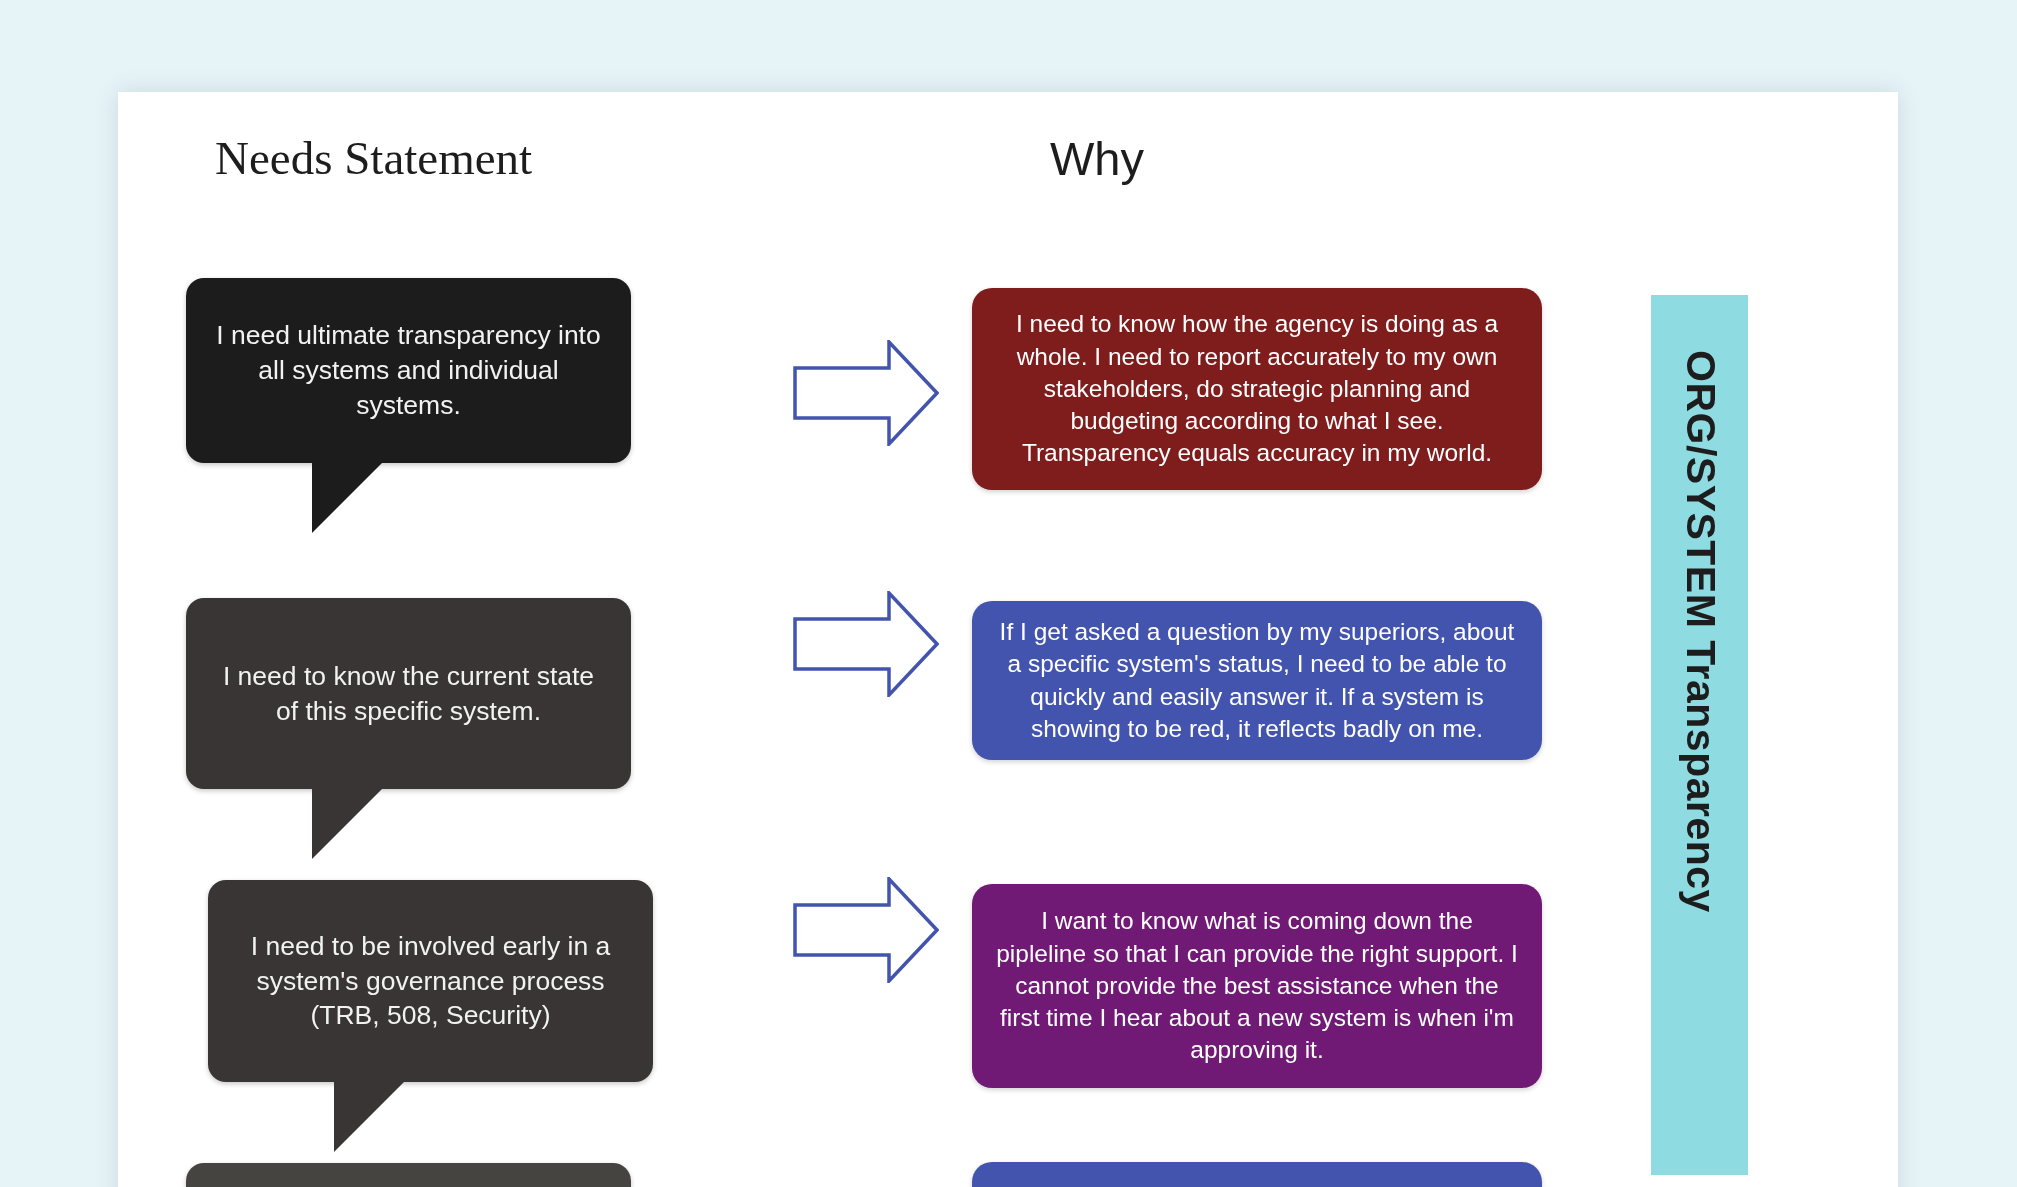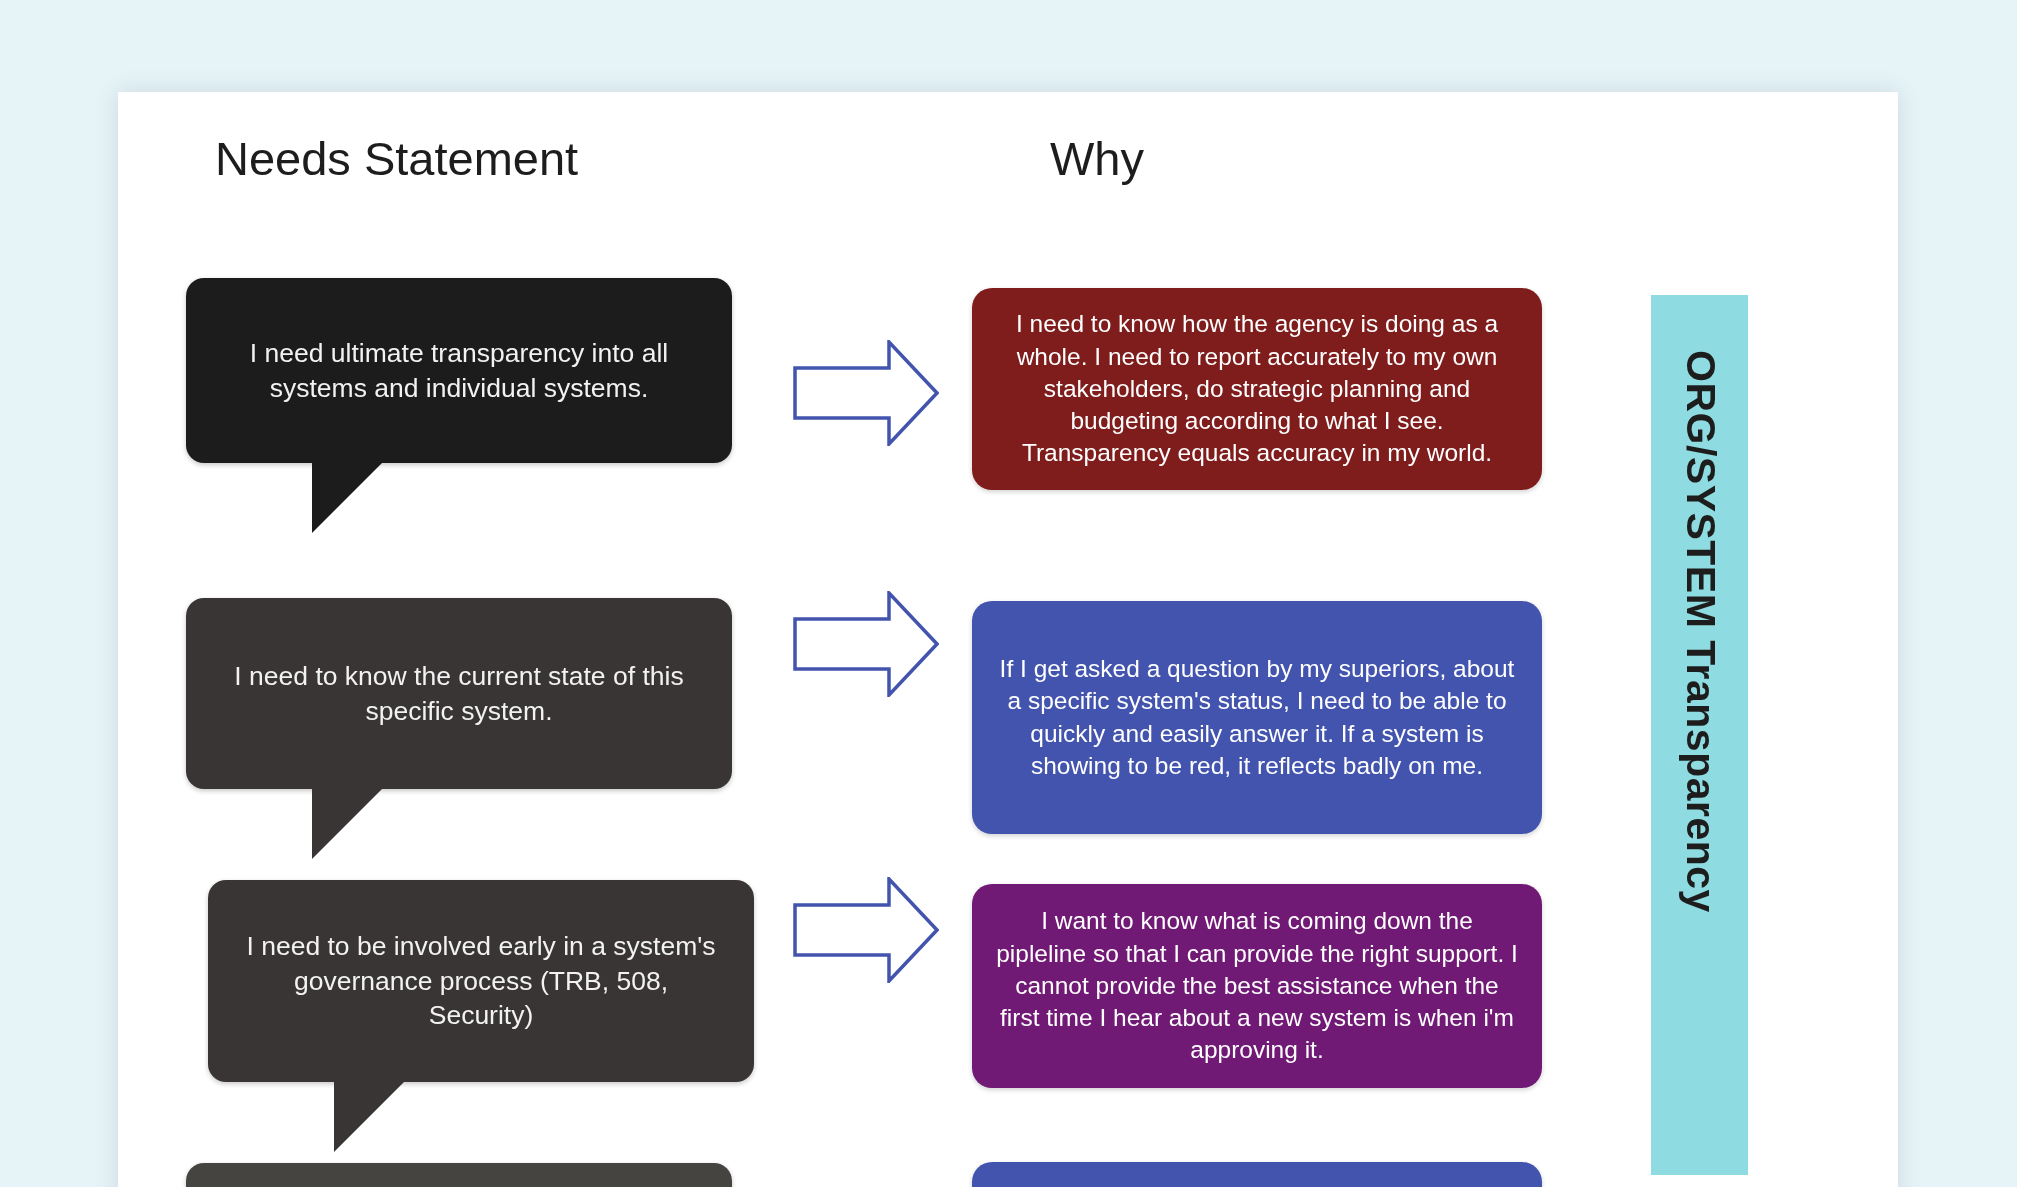--- a/index.html
+++ b/index.html
@@ -34,42 +34,42 @@
   
   .heading {
     position: absolute;
     color: #1d1d1d;
     font-size: 47px;
     font-weight: 400;
     letter-spacing: 0px;
     white-space: nowrap;
     line-height: 1;
   }
-  .heading-needs { left: 215px; top: 135px; }
+  .heading-needs { left: 215px; top: 135px; font-family: Liberation Serif, serif; }
   .heading-why   { left: 1002px; top: 135px; margin-left: 48px; }
 
   
   .rows {
     position: absolute;
     left: 0;
     top: 0;
     width: 100%;
     height: 100%;
   }
   .row {
     position: absolute;
     left: 0;
     width: 100%;
   }
 
   
   .bubble-wrap {
     position: absolute;
     left: 186px;
-    width: 546px;
+    width: 445px;
   }
   .bubble {
     position: relative;
     border-radius: 18px;
     color: #f2f2f2;
     font-size: 26.5px;
     line-height: 1.32;
     text-align: center;
     padding: 24px 30px;
     box-sizing: border-box;
@@ -163,21 +163,21 @@
           <span>I need to know how the agency is doing as a whole. I need to report accurately to my own stakeholders, do strategic planning and budgeting according to what I see. Transparency equals accuracy in my world.</span>
         </div>
       </div>
       <div class="row" style="top: 0px;">
         <div class="bubble-wrap" style="top: 598px;">
           <div class="bubble" style="background: rgb(56, 53, 52); height: 191px;">I need to know the current state of this specific system.<div class="bubble-tail" style="border-top-color: rgb(56, 53, 52);"></div></div>
         </div>
         <svg class="arrow" viewBox="0 0 146 106" style="top: 591px;">
           <path d="M2 28 L96 28 L96 2 L144 53 L96 104 L96 78 L2 78 Z" fill="#ffffff" stroke="#4354ae" stroke-width="3.5" stroke-linejoin="miter"></path>
         </svg>
-        <div class="why-box" style="top: 601px; height: 233px; background: rgb(67, 84, 174);">
+        <div class="why-box" style="top: 601px; height: 159px; background: rgb(67, 84, 174);">
           <span>If I get asked a question by my superiors, about a specific system's status, I need to be able to quickly and easily answer it. If a system is showing to be red, it reflects badly on me.</span>
         </div>
       </div>
       <div class="row" style="top: 0px;">
         <div class="bubble-wrap" style="top: 880px; margin-left: 22px;">
           <div class="bubble" style="background: rgb(56, 53, 52); height: 202px;">I need to be involved early in a system's governance process (TRB, 508, Security)<div class="bubble-tail" style="border-top-color: rgb(56, 53, 52);"></div></div>
         </div>
         <svg class="arrow" viewBox="0 0 146 106" style="top: 877px;">
           <path d="M2 28 L96 28 L96 2 L144 53 L96 104 L96 78 L2 78 Z" fill="#ffffff" stroke="#4354ae" stroke-width="3.5" stroke-linejoin="miter"></path>
         </svg>

